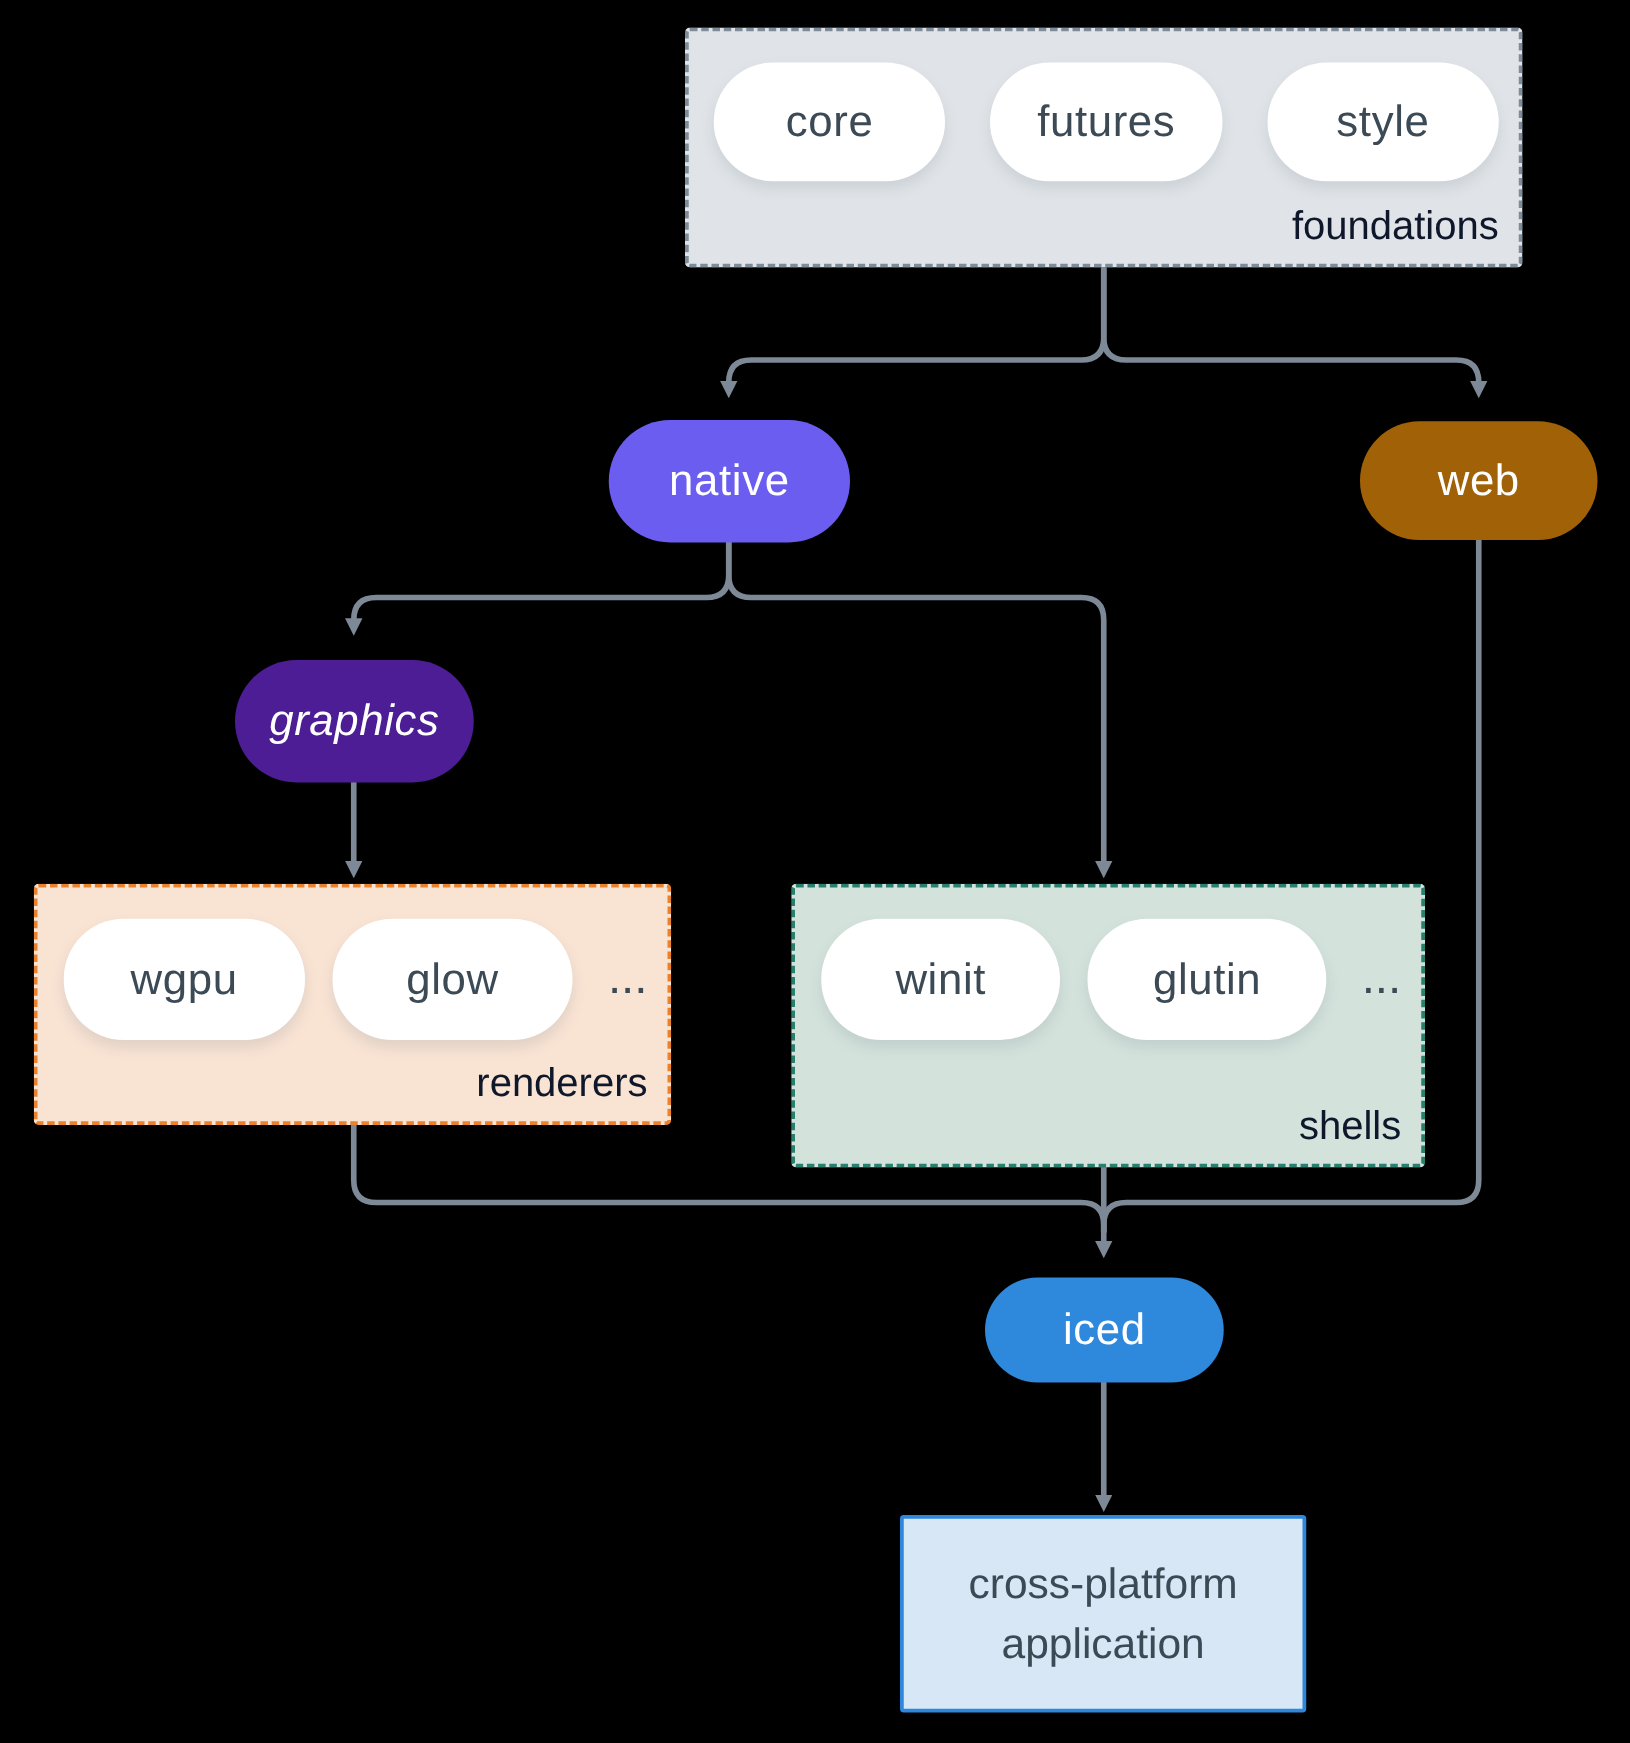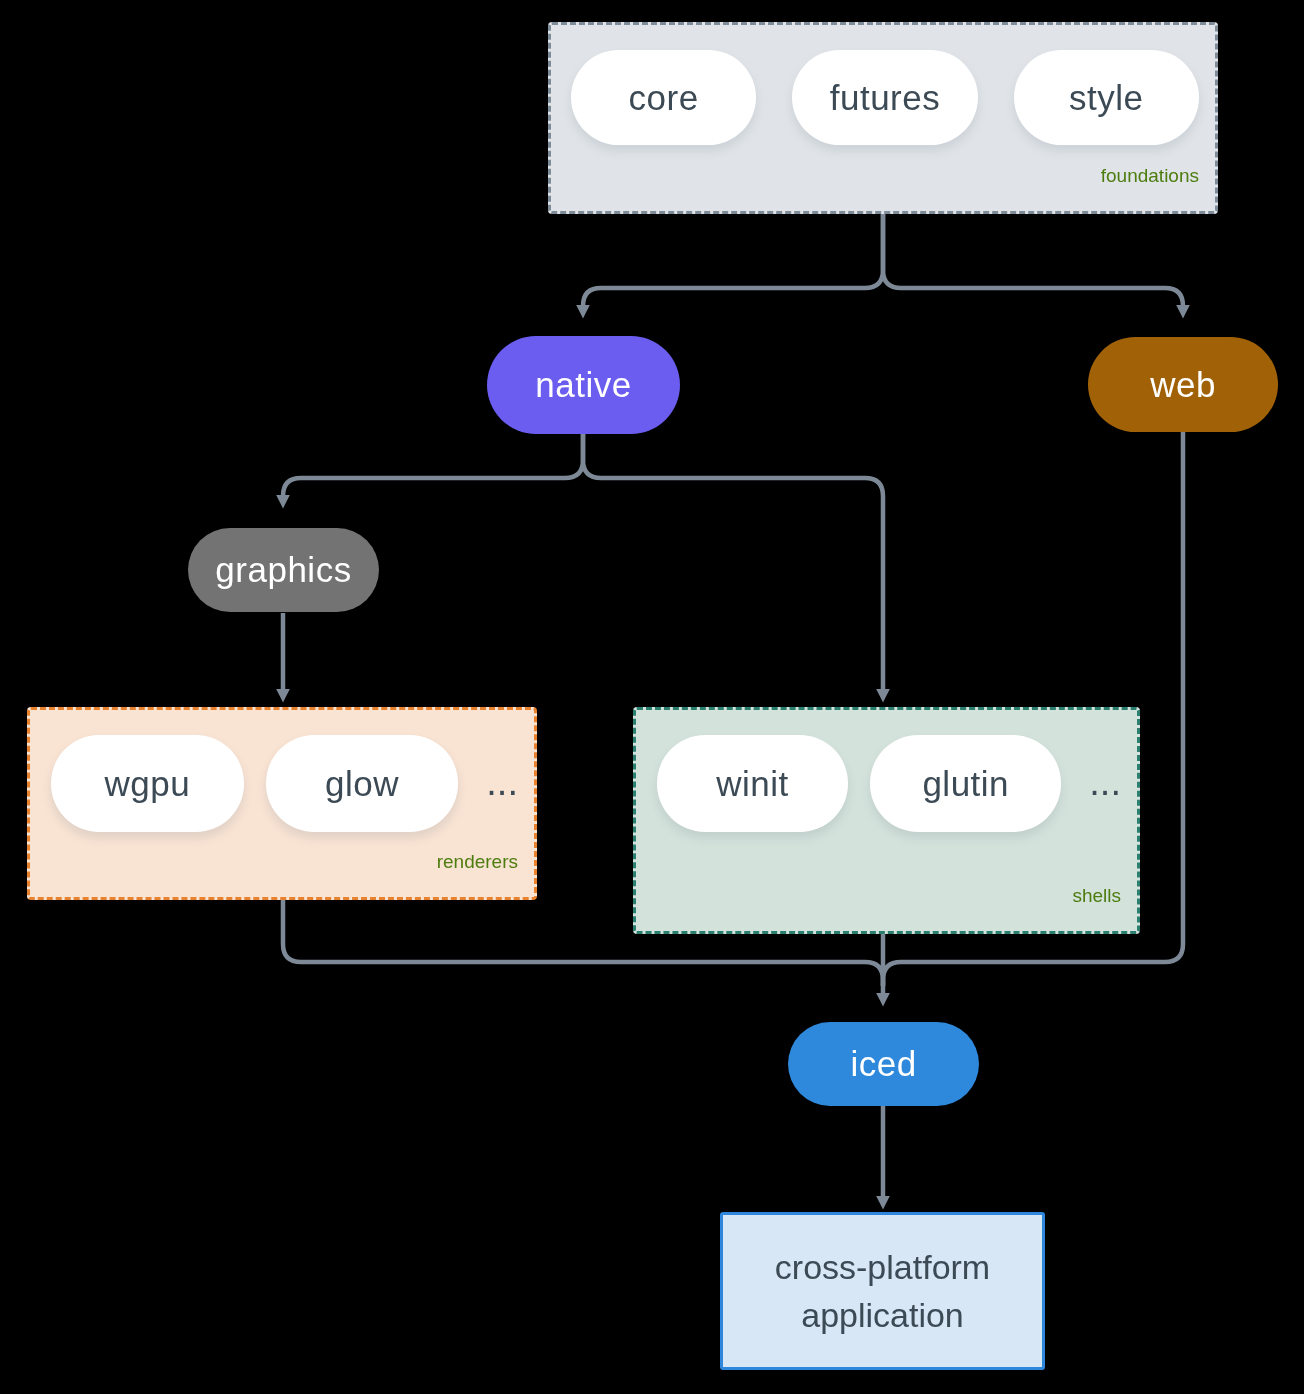--- a/index.html
+++ b/index.html
@@ -73,23 +73,23 @@
     display: flex;
     align-items: center;
     height: 95px;
     font-size: 38px;
     color: #3c4a55;
     margin-left: 6px;
   }
   .group-label {
     position: absolute;
     right: 16px;
-    bottom: 24px;
-    font-size: 19px;
-    color: #4d7c0f;
+    bottom: 12px;
+    font-size: 32px;
+    color: #0f172a;
   }
   .node {
     position: absolute;
     z-index: 2;
     display: flex;
     align-items: center;
     justify-content: center;
     font-size: 35px;
     color: #ffffff;
     letter-spacing: 0.5px;
@@ -97,22 +97,22 @@
   }
   .node.native {
     left: 487px; top: 323px; width: 193px; height: 98px;
     background: #6a5df0; border-radius: 49px;
   }
   .node.web {
     left: 1088px; top: 324px; width: 190px; height: 95px;
     background: #a16207; border-radius: 48px;
   }
   .node.graphics {
-    left: 188px; top: 515px; width: 191px; height: 84px;
-    background: #737373; border-radius: 49px;
+    left: 188px; top: 515px; width: 191px; height: 98px;
+    background: #4c1d95; border-radius: 49px; font-style: italic;
   }
   .node.iced {
     left: 788px; top: 1009px; width: 191px; height: 84px;
     background: #2e88dc; border-radius: 47px;
   }
   .appbox {
     position: absolute;
     z-index: 2;
     box-sizing: border-box;
     left: 720px; top: 1212px; width: 325px; height: 158px;

